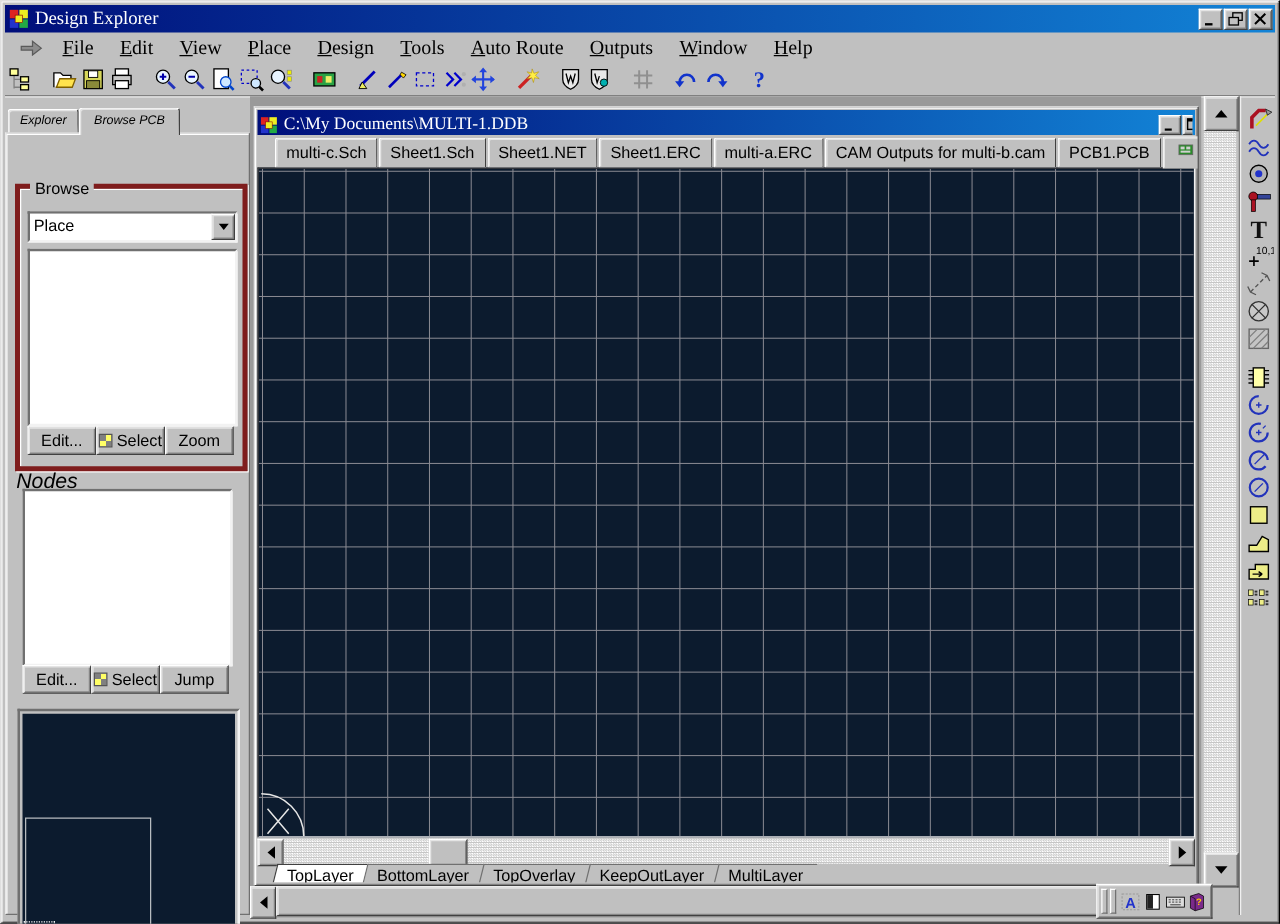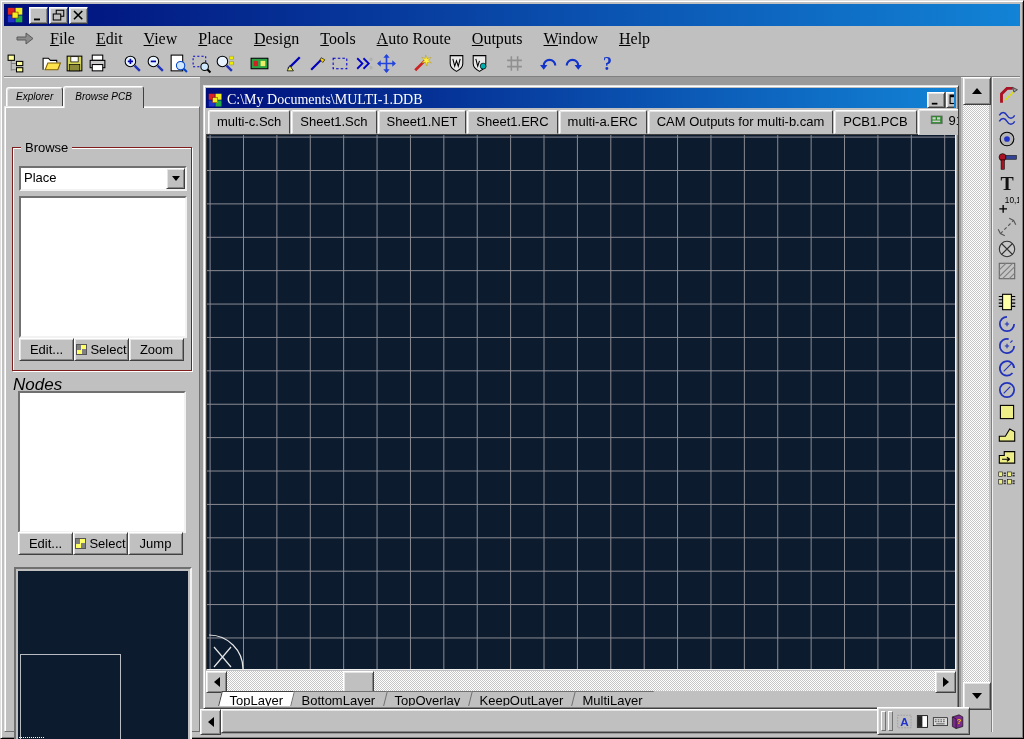--- a/index.html
+++ b/index.html
@@ -32,21 +32,21 @@
   .tbi.gap{margin-left:14px;}
   
   #sidebar{position:absolute;left:3px;top:76px;width:196px;height:655px;}
   #side-tabs{position:absolute;left:2px;top:4px;height:24px;display:flex;align-items:flex-end;}
   .stab{font-size:10px;padding:3px 9px 4px;background:#c0c0c0;border:1px solid;border-color:#fff #404040 transparent #fff;
         box-shadow:inset 1px 1px 0 #e4e4e4;border-radius:3px 3px 0 0;position:relative;top:2px;font-style:italic;}
   .stab.active{padding:4px 11px 6px;top:3px;z-index:5;border-bottom:none;}
   #side-body{position:absolute;left:0;top:29px;width:194px;height:624px;border:1px solid;border-color:#e8e8e8 #707070 #707070 #e8e8e8;
              box-shadow:inset 1px 1px 0 #fff;background:#c0c0c0;}
   #browse-group{position:absolute;left:7px;top:40px;width:178px;height:222px;
-      border:1px solid #7f1d1d;box-shadow:inset 1px 1px 0 #fff, 1px 1px 0 #fff;}
+      border:4px solid #7f1d1d;box-shadow:inset 1px 1px 0 #fff, 1px 1px 0 #fff;}
   #browse-label{position:absolute;left:8px;top:-8px;background:#c0c0c0;padding:0 4px;font-size:13px;}
   #nets-combo{position:absolute;left:6px;top:18px;width:164px;height:21px;display:flex;}
   #nets-combo .cval{flex:1;font-size:13px;padding:2px 3px;background:#fff;}
   .drop-btn{width:17px;display:flex;align-items:center;justify-content:center;}
   .tri-down{width:0;height:0;border-left:4px solid transparent;border-right:4px solid transparent;border-top:5px solid #000;}
   .tri-up{width:0;height:0;border-left:5px solid transparent;border-right:5px solid transparent;border-bottom:6px solid #000;}
   .tri-left{width:0;height:0;border-top:5px solid transparent;border-bottom:5px solid transparent;border-right:6px solid #000;}
   .tri-right{width:0;height:0;border-top:5px solid transparent;border-bottom:5px solid transparent;border-left:6px solid #000;}
   #browse-list{position:absolute;left:6px;top:48px;width:164px;height:138px;}
   .btnrow{position:absolute;left:6px;width:166px;height:23px;display:flex;}
@@ -63,21 +63,21 @@
   #workspace{position:absolute;left:199px;top:76px;width:761px;height:657px;background:#9a9a9a;}
   #docwin{position:absolute;left:3px;top:8px;width:756px;height:624px;background:#c0c0c0;
       border:1px solid;border-color:#e0e0e0 #404040 #404040 #e0e0e0;box-shadow:inset 1px 1px 0 #fff, inset -1px -1px 0 #808080;
       display:flex;flex-direction:column;padding:2px;box-sizing:border-box;overflow:hidden;}
   #doc-titlebar{height:20px;background:linear-gradient(to right,var(--c-title1),var(--c-title2));
       display:flex;align-items:flex-end;padding:0 2px;flex:none;}
   #doc-titlebar .ticon{width:15px;height:15px;margin-right:4px;}
   #doc-titlebar .ttext{color:#fff;font-family:"Liberation Serif",serif;font-size:14px;flex:1;white-space:nowrap;overflow:hidden;}
   #doc-title-btns{display:flex;width:28px;overflow:hidden;flex:none;}
   #doc-titlebar .winbtn{width:16px;height:14px;flex:none;}
-  #doc-tabs{height:26px;display:flex;align-items:flex-end;padding-left:2px;flex:none;position:relative;z-index:2;}
+  #doc-tabs{height:26px;display:flex;align-items:flex-end;padding-left:14px;flex:none;position:relative;z-index:2;}
   .dtab{font-size:13px;padding:3px 8px 4px;background:#c0c0c0;border:1px solid;border-color:#fff #404040 transparent #fff;
       box-shadow:inset 1px 1px 0 #e4e4e4;border-radius:2px 2px 0 0;margin-right:1px;white-space:nowrap;display:flex;align-items:center;position:relative;top:0px;}
   .dtab.active{padding:3px 10px 6px;z-index:4;top:1px;}
   .dtab .dticon{width:16px;height:13px;margin-right:4px;}
   #canvas-wrap{flex:1;border:1px solid;border-color:#404040 #f0f0f0 #f0f0f0 #404040;position:relative;overflow:hidden;background:var(--c-canvas);}
   #pcb-canvas{position:absolute;left:0;top:0;right:0;bottom:0;
      background-color:var(--c-canvas);
      background-image:linear-gradient(to right,var(--c-grid) 1px,transparent 1px),linear-gradient(to bottom,var(--c-grid) 1px,transparent 1px);
      background-size:33.4px 33.4px;background-position:36px 35px;}
   #origin-marker{position:absolute;left:-2px;bottom:-2px;width:40px;height:40px;}
@@ -114,20 +114,21 @@
   <div id="titlebar">
     <span class="ticon">
         <svg viewBox="0 0 20 20" width="100%" height="100%">
           <rect x="1" y="1" width="8" height="8" fill="#d22"></rect>
           <rect x="10" y="1" width="8" height="8" fill="#ee2"></rect>
           <rect x="1" y="10" width="8" height="8" fill="#23c"></rect>
           <rect x="10" y="10" width="8" height="8" fill="#2a4"></rect>
           <rect x="6" y="6" width="7" height="7" fill="#ee2" stroke="#800" stroke-width=".6"></rect>
         </svg>
       </span>
+    <span class="ttext">Design Explorer</span>
     <span class="winbtn raised">
         <svg viewBox="0 0 20 20" width="100%" height="100%">
           <rect x="4" y="14" width="8" height="2.5" fill="#000"></rect>
         </svg>
       </span>
     <span class="winbtn raised">
         <svg viewBox="0 0 20 20" width="100%" height="100%">
           <rect x="7" y="3" width="10" height="8" fill="#c0c0c0" stroke="#000" stroke-width="1.4"></rect>
           <rect x="3" y="8" width="10" height="8" fill="#c0c0c0" stroke="#000" stroke-width="1.4"></rect>
         </svg>

